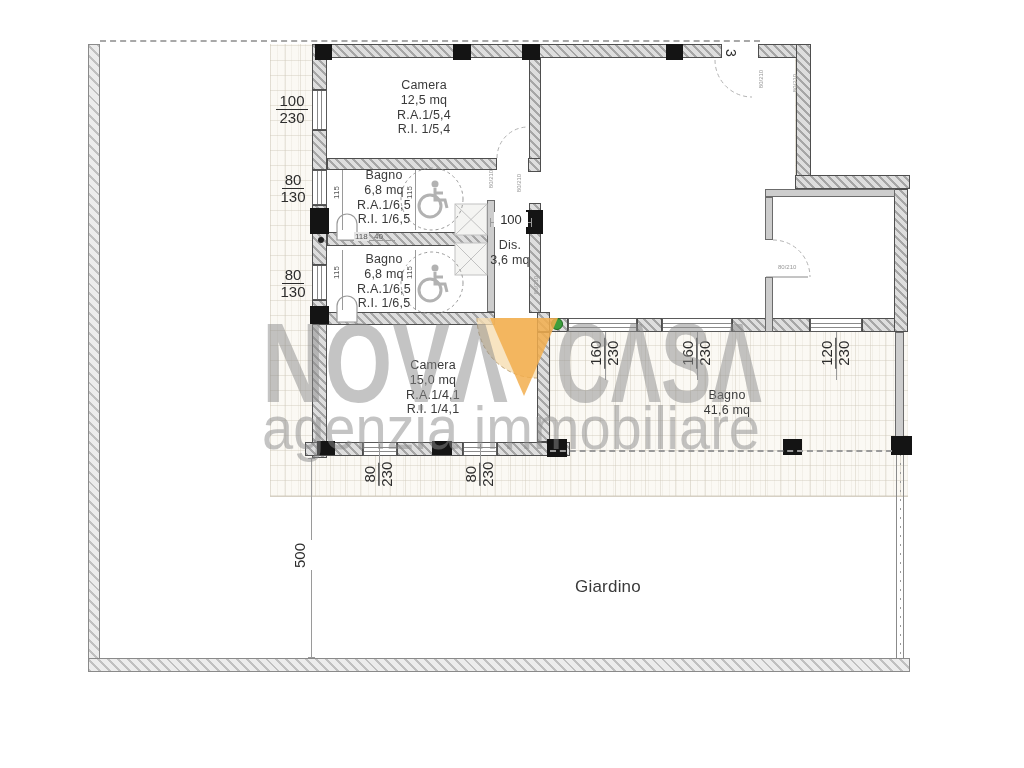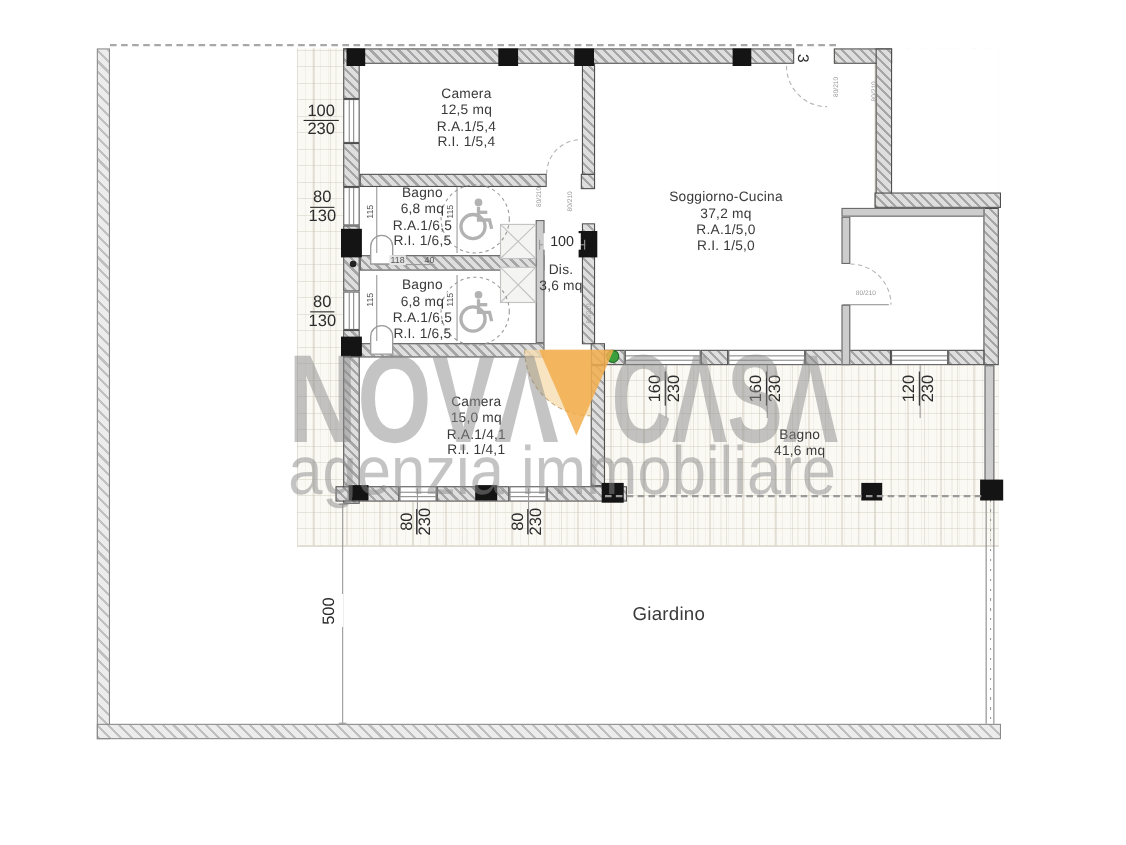--- a/index.html
+++ b/index.html
@@ -26,21 +26,21 @@
         background-size:100% 1px,100% 1px;background-position:0 4px,0 8px;background-repeat:no-repeat;}
   .winv{background:#fff;border:1px solid #5a5a5a;background-image:linear-gradient(#8a8a8a,#8a8a8a),linear-gradient(#8a8a8a,#8a8a8a);
         background-size:1px 100%,1px 100%;background-position:4px 0,8px 0;background-repeat:no-repeat;}
   .dash-top{border-top:2px dashed #a8a8a8;}
   .dash-edge{border-top:2px dashed #9a9a9a;}
   .fence{width:8px;border-left:1.5px solid #8b8b8b;border-right:1.5px solid #8b8b8b;
          background:repeating-linear-gradient(180deg,#9a9a9a 0 2px,transparent 2px 9px);
          background-size:1px 100%;background-position:50% 0;background-repeat:repeat-y;}
   
   .room{text-align:center;font-size:12.5px;line-height:1.18;letter-spacing:.2px;color:#3a3a3a;}
-  .room.big{font-size:17px;line-height:1.25;}
+  .room.big{font-size:17px;line-height:1.25;margin-top:28px;}
   .frac{display:inline-flex;flex-direction:column;align-items:center;line-height:1.05;
         font-size:15px;color:#2d2d2d;}
   .frac .n{border-bottom:1.2px solid #2d2d2d;padding:0 3px;}
   .frac .d{padding:0 3px;}
   .vbox{display:flex;align-items:center;justify-content:center;}
   .rot{transform:rotate(-90deg);}
   .dimline{background:#9a9a9a;}
   .dim-label{font-size:13px;color:#2d2d2d;background:#fff0;}
   .tiny{font-size:8px;color:#555;white-space:nowrap;}
   .tl{font-size:6px;color:#979797;white-space:nowrap;transform:rotate(-90deg);transform-origin:center;}
@@ -208,26 +208,20 @@
   <div class="abs room" style="left:338px;top:252px;width:92px;">
     <div>Bagno</div>
     <div>6,8 mq</div>
     <div>R.A.1/6,5</div>
     <div>R.I. 1/6,5</div>
   </div>
   <div class="abs room" style="left:480px;top:238px;width:60px;">
     <div>Dis.</div>
     <div>3,6 mq</div>
   </div>
-  <div class="abs room" style="left:585px;top:172px;width:150px;">
-    <div>Soggiorno-Cucina</div>
-    <div>37,2 mq</div>
-    <div>R.A.1/5,0</div>
-    <div>R.I. 1/5,0</div>
-  </div>
   <div class="abs room" style="left:363px;top:358px;width:140px;">
     <div>Camera</div>
     <div>15,0 mq</div>
     <div>R.A.1/4,1</div>
     <div>R.I. 1/4,1</div>
   </div>
   <div class="abs room" style="left:677px;top:388px;width:100px;">
     <div>Bagno</div>
     <div>41,6 mq</div>
   </div>
@@ -277,21 +271,21 @@
     <div class="frac rot">
         <span class="n">80</span>
         <span class="d">230</span>
       </div>
   </div>
 
   <div class="abs vbox" style="left:288px;top:540px;width:24px;height:30px;background:#fff;">
     <span class="dim-label rot" style="font-size:15px;">500</span>
   </div>
   <div class="abs dim-label" style="left:494px;top:212px;width:34px;text-align:center;background:#fff;">100</div>
-  <div class="abs tiny" style="left:338px;top:232px;margin-left:48px;">40</div>
+  <div class="abs tiny" style="left:326px;top:232px;margin-left:48px;">40</div>
   <div class="abs tiny" style="left:354px;top:232px;background:#e5e5e5;padding:0 1px;">118</div>
   <div class="abs tiny rot" style="left:330px;top:188px;background:#fff;">115</div>
   <div class="abs tiny rot" style="left:403px;top:188px;background:#fff;">115</div>
   <div class="abs tiny rot" style="left:330px;top:268px;background:#fff;">115</div>
   <div class="abs tiny rot" style="left:403px;top:268px;background:#fff;">115</div>
 
   <div class="abs tl" style="left:752px;top:76px;">80/210</div>
   <div class="abs tl" style="left:786px;top:80px;">80/210</div>
   <div class="abs tl" style="left:482px;top:176px;">80/210</div>
   <div class="abs tl" style="left:510px;top:180px;">80/210</div>

